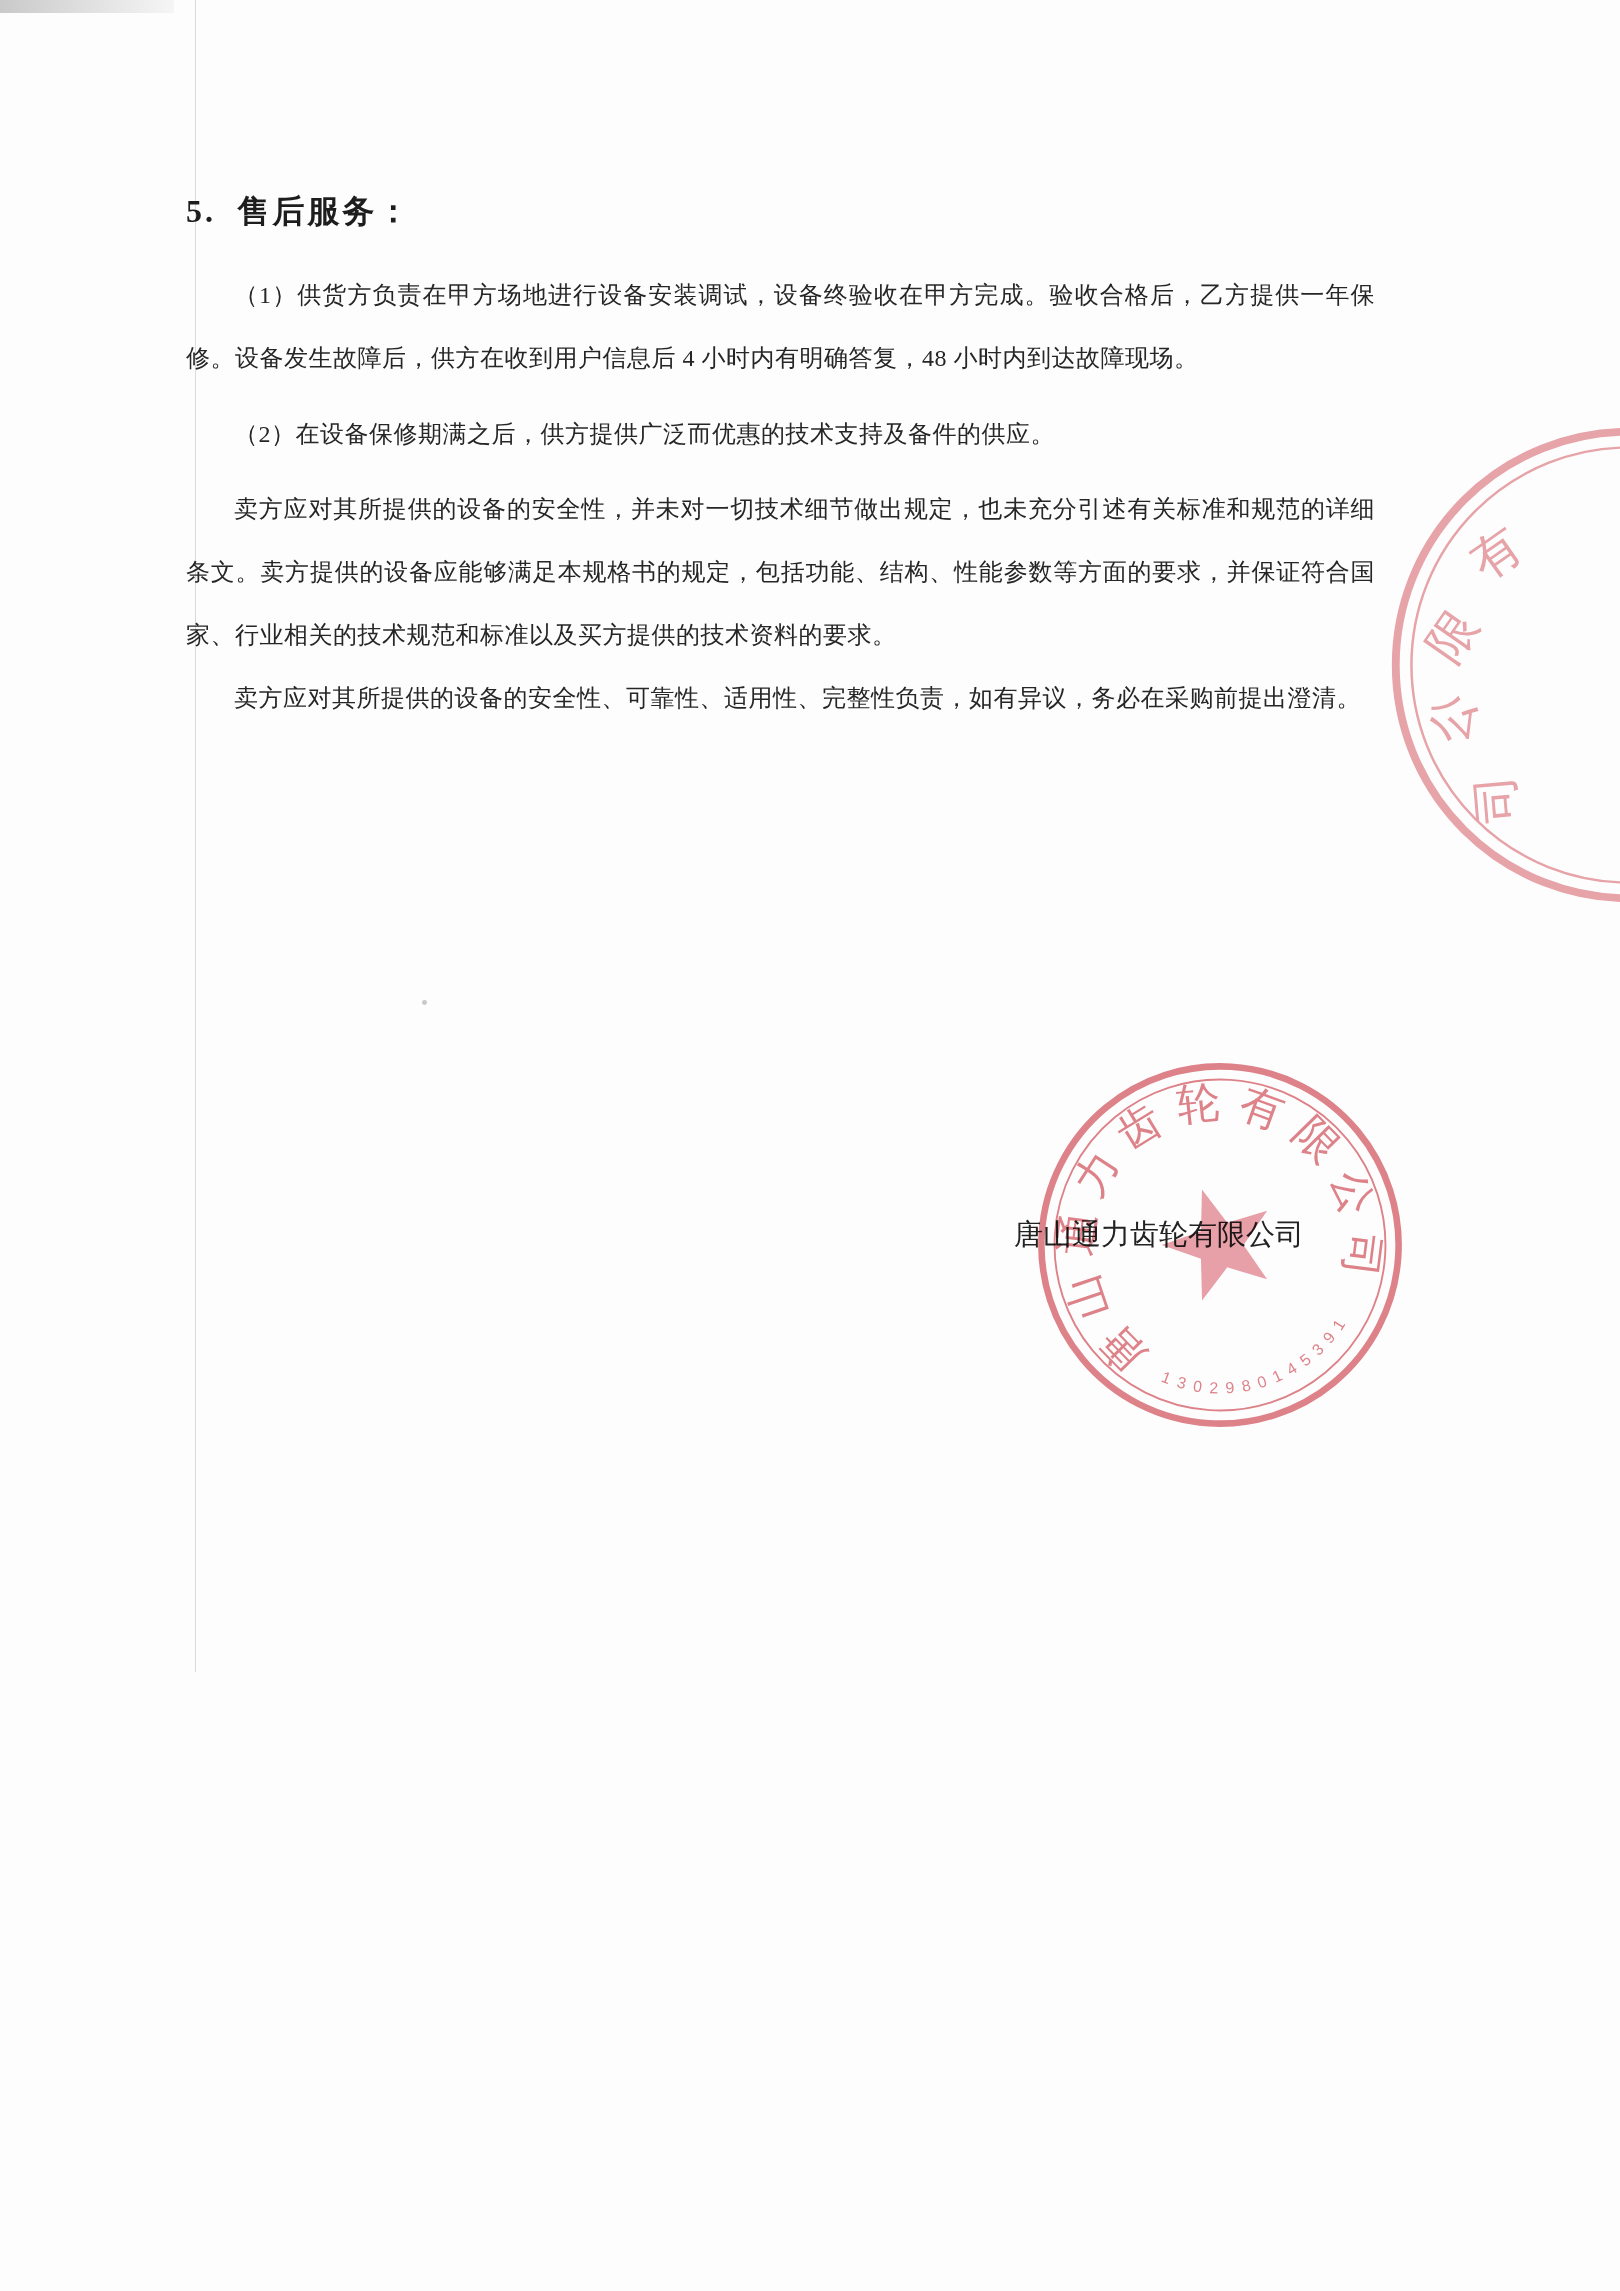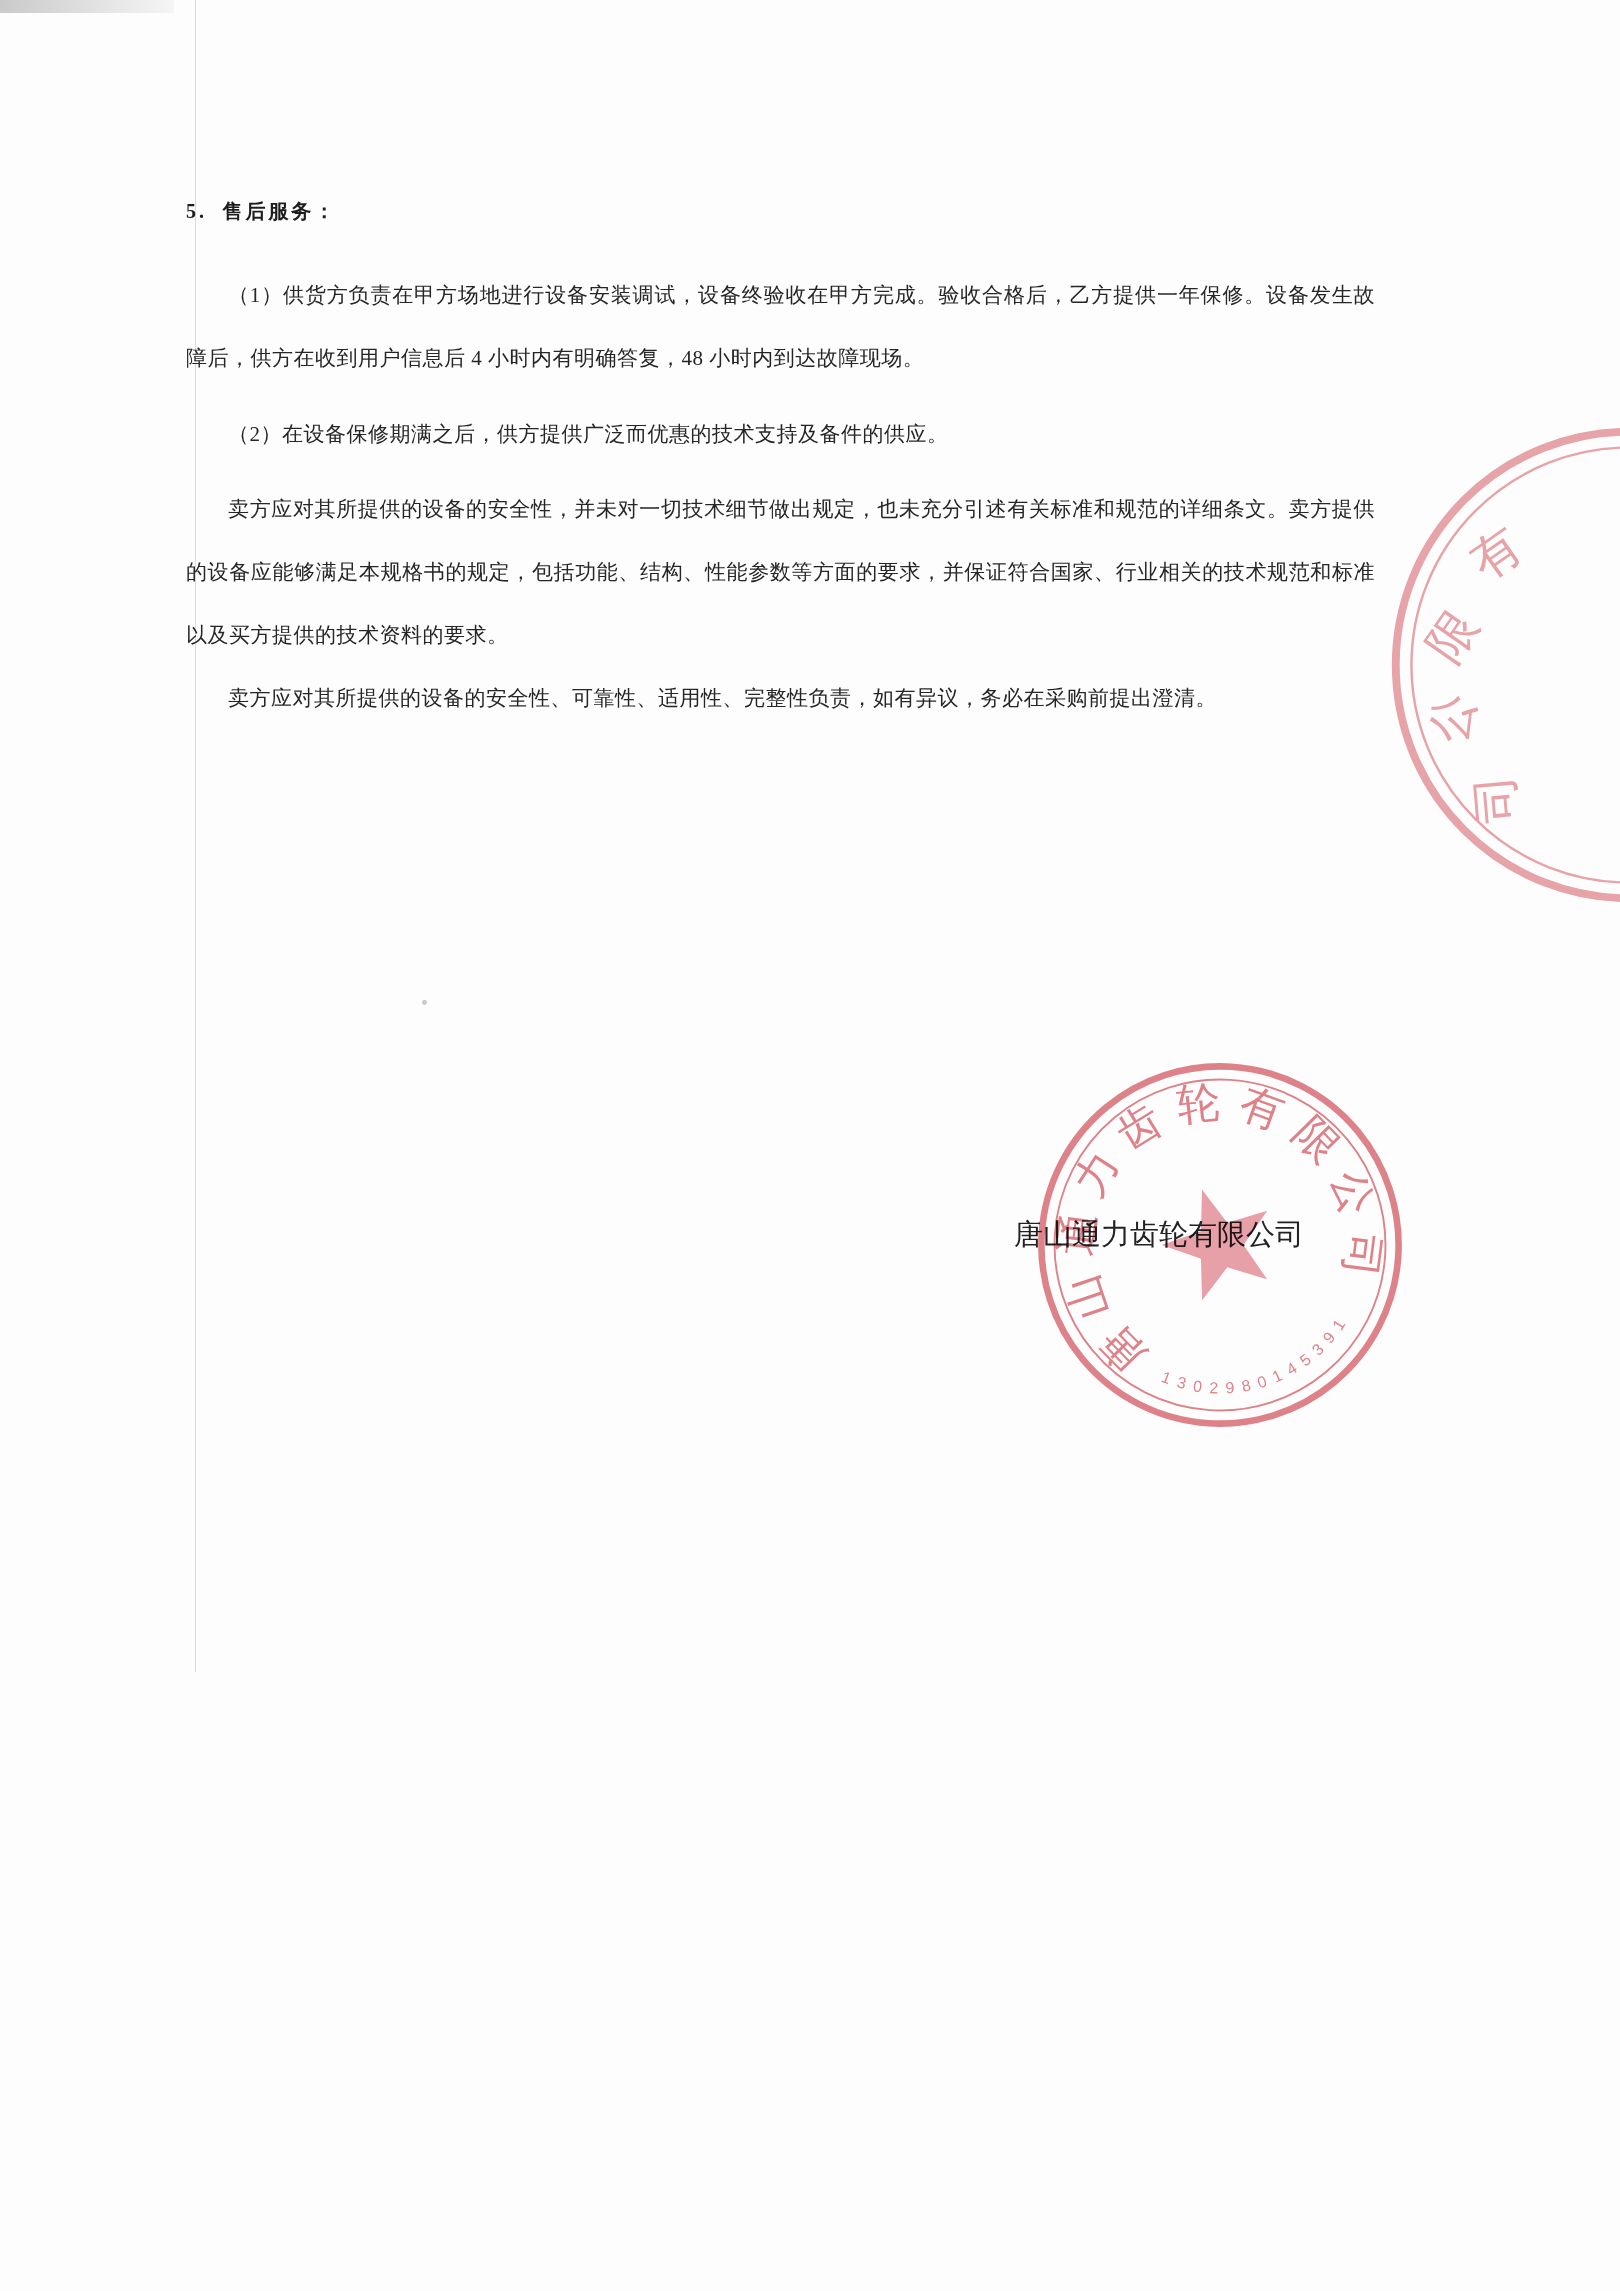--- a/index.html
+++ b/index.html
@@ -24,26 +24,26 @@
   }
   .speck {
     position:absolute; left:422px; top:1000px; width:4.9px; height:4.9px;
     border-radius:50%; background:#8a8a8a; opacity:.45;
   }
   
   .content {
     position:absolute; left:186px; top:188px; width:1189px;
   }
   .heading {
-    font-size:20px; font-weight:bold; line-height:47px;
+    font-size:32px; font-weight:bold; line-height:47px;
     letter-spacing:2.9px; margin:0 0 29px 0; color:#1d1d1d;
     white-space:pre;
   }
   .content p {
-    font-size:21px; line-height:63px;
+    font-size:24px; line-height:63px;
     text-align:justify; text-indent:2em;
     margin:0 0 12.7px 0;
     letter-spacing:0.5px;
   }
   .content p.flush { margin-top:-12.7px; margin-bottom:0; }
   
   .signature {
     position:absolute; right:316px; top:1204px;
     text-align:right; font-size:29px; line-height:61px; color:#222;
   }

